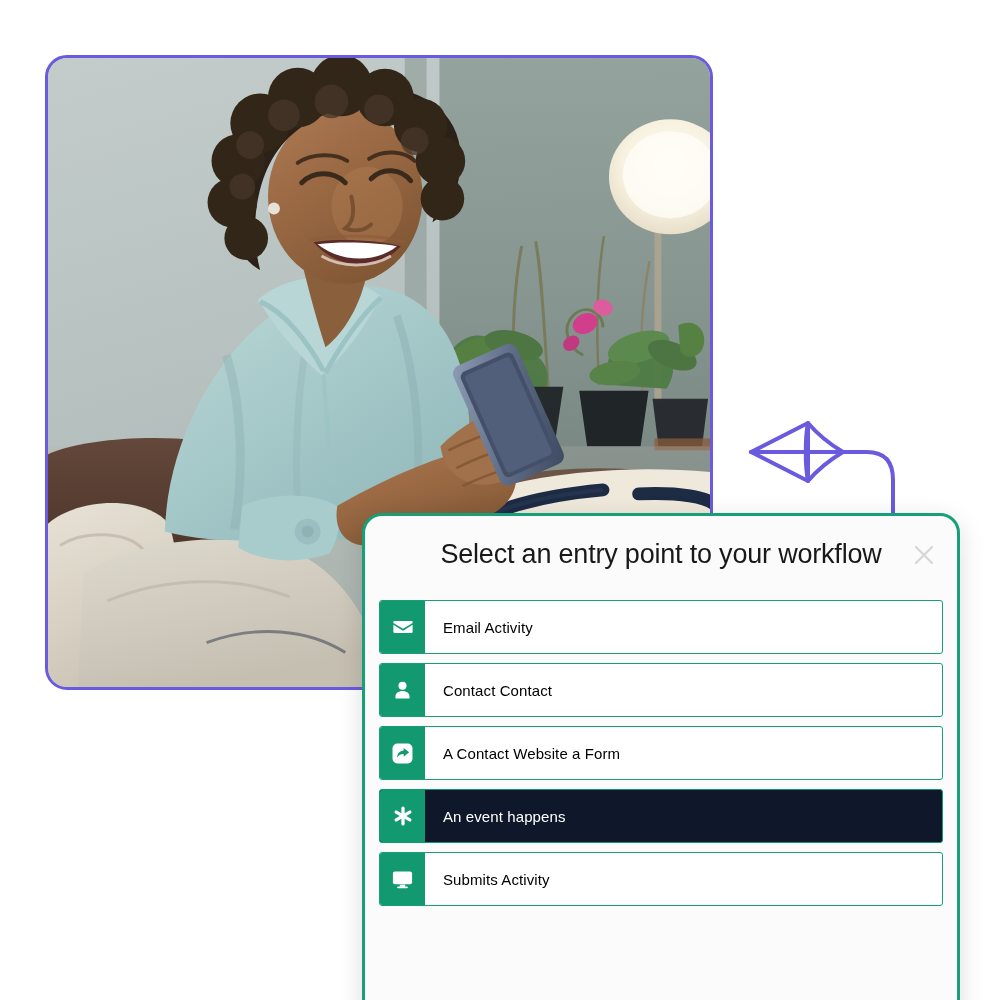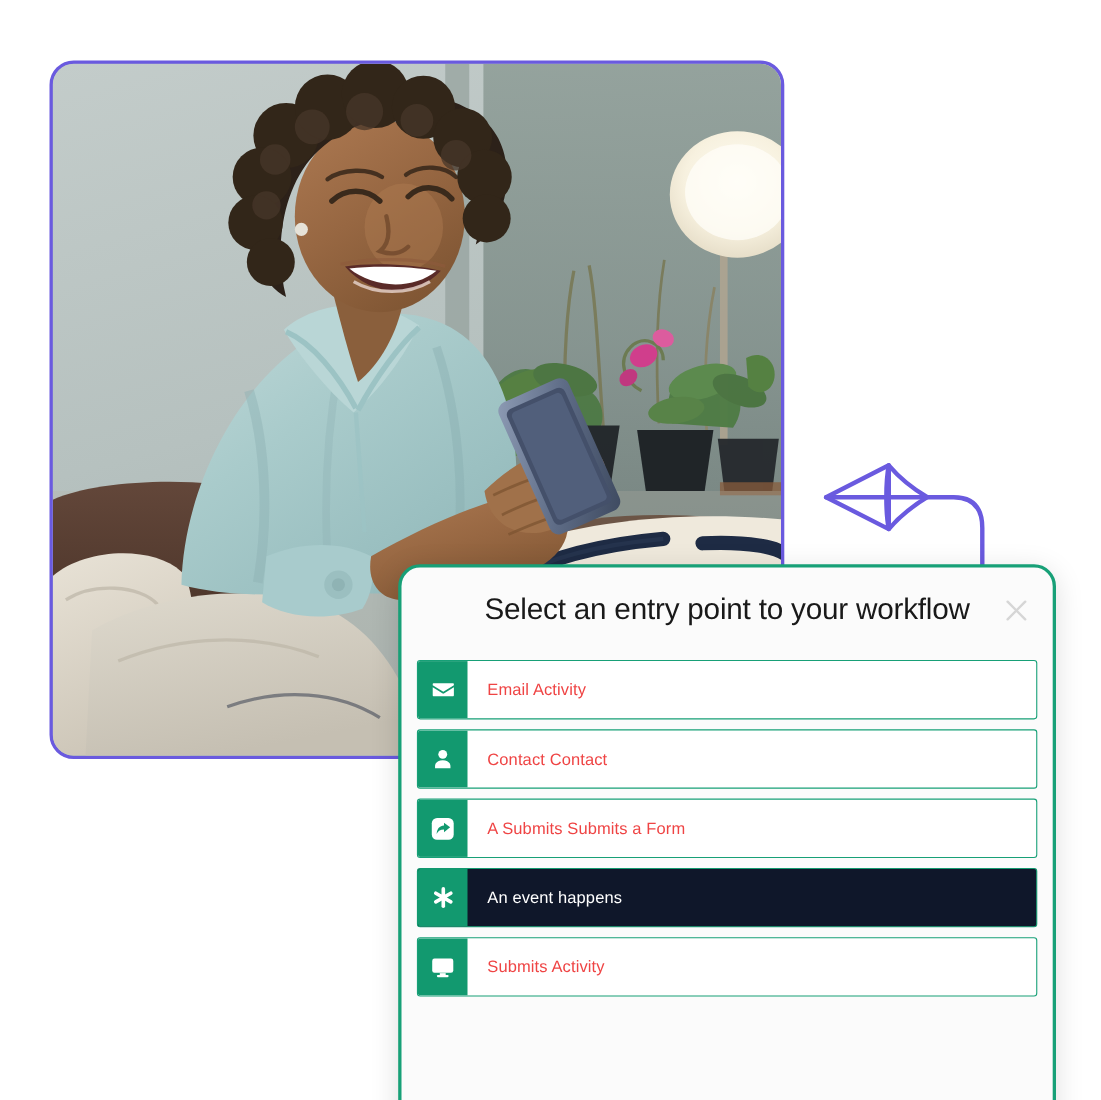--- a/index.html
+++ b/index.html
@@ -121,21 +121,21 @@
     color: #ffffff;
   }
   .row.selected .row-icon { background: #12996f; }
   .row-icon svg { display: block; }
   .row-label {
     flex: 1;
     display: flex;
     align-items: center;
     padding-left: 18px;
     font-size: 15px;
-    color: #ef4444;
+    color: #000000;
     letter-spacing: 0.1px;
   }
   .row.selected .row-label { color: #ffffff; }
 </style>
 </head>
 <body>
 
 <div class="photo-card">
   <div class="photo-inner">
     <svg class="photo-svg" viewBox="0 0 668 635" preserveAspectRatio="xMidYMid slice">
@@ -380,21 +380,21 @@
       <div class="row-label">Contact Contact</div>
     </div>
 
     <div class="row">
       <div class="row-icon">
         <svg width="23" height="23" viewBox="0 0 24 24">
           <rect x="1.6" y="1.6" width="20.8" height="20.8" rx="5" fill="currentColor"></rect>
           <path d="M13.2 6.2v2.6c-4.2.3-6.6 3-7 8 1.4-2.9 3.6-4.3 7-4.3v2.8L19 10.6 13.2 6.2z" fill="#12996f"></path>
         </svg>
       </div>
-      <div class="row-label">A Submits Submits a Form</div>
+      <div class="row-label">A Contact Website a Form</div>
     </div>
 
     <div class="row selected">
       <div class="row-icon">
         <svg width="22" height="22" viewBox="0 0 24 24" fill="currentColor">
           <g stroke="currentColor" stroke-width="3.6" stroke-linecap="round">
             <path d="M12 3.4v17.2"></path>
             <path d="M4.55 7.7l14.9 8.6"></path>
             <path d="M4.55 16.3l14.9-8.6"></path>
           </g>

